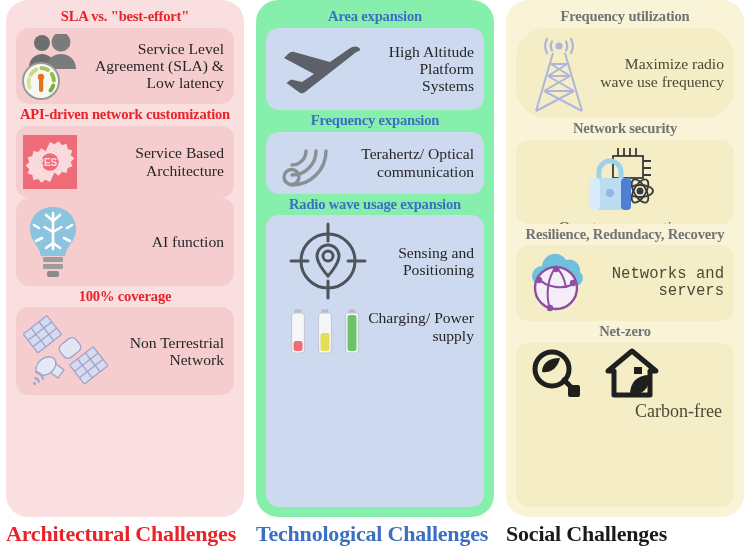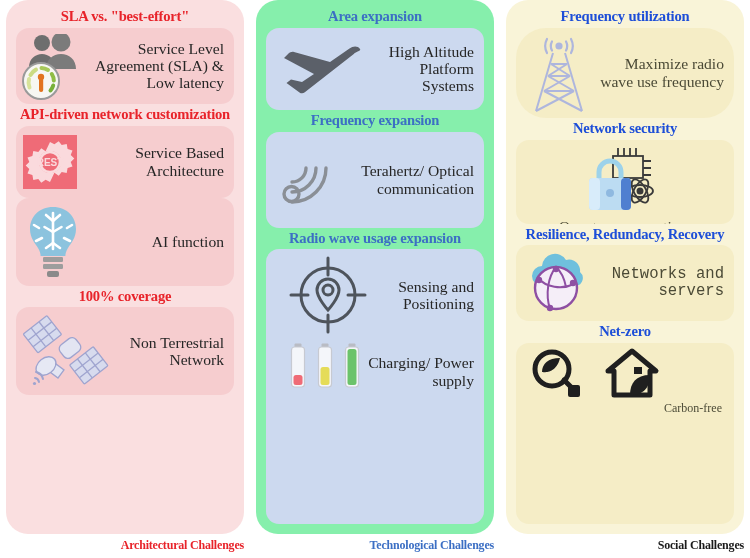--- a/index.html
+++ b/index.html
@@ -37,42 +37,42 @@
     padding: 6px 10px 10px 10px;
     display: flex;
     flex-direction: column;
     position: relative;
   }
   .col-arch .col-body { background: #fadfe0; }
   .col-tech .col-body { background: #86efac; }
   .col-soc  .col-body { background: #f9f4d8; }
 
   .col-footer {
-    text-align: right;
+    text-align: left;
     font-weight: bold;
-    font-size: 12px;
+    font-size: 22px;
     letter-spacing: -0.2px;
-    padding: 5px 0 6px 0;
+    padding: 5px 0 12px 0;
     line-height: 1.1;
   }
   .col-arch .col-footer { color: #e8232a; }
   .col-tech .col-footer { color: #3c6fc4; }
   .col-soc  .col-footer { color: #1a1a1a; }
 
   .group-title {
     text-align: center;
     font-weight: bold;
     font-size: 14.6px;
     line-height: 1.08;
     margin: 3px 0 3px 0;
     letter-spacing: -0.2px;
   }
   .col-arch .group-title { color: #e8232a; }
   .col-tech .group-title { color: #3c6fc4; }
-  .col-soc  .group-title { color: #1d4ed8; }
+  .col-soc  .group-title { color: #737373; }
 
   .card {
     border-radius: 13px;
     box-sizing: border-box;
     display: flex;
     flex-direction: row;
     align-items: center;
     position: relative;
     overflow: hidden;
     padding: 4px 6px;
@@ -107,25 +107,25 @@
 
   .cloudnet-wrap { position: relative; width: 62px; height: 56px; }
   .cn-cloud { position:absolute; left: 6px; top: 0px; }
   .cn-globe { position:absolute; left: 8px; top: 12px; }
 
   .batteries { display:flex; flex-direction:row; gap: 11px; align-items:flex-end; padding-left: 4px;}
 
   .netzero-icons { display:flex; flex-direction:row; gap: 22px; align-items:center; }
   .netzero-card { flex-direction: column; align-items: stretch; }
   .netzero-row { display:flex; flex-direction:row; align-items:center; justify-content:flex-start; padding-left:6px;}
-  .netzero-label { text-align:right; font-size:12px; color:#4b4a36; padding-right:6px; }
+  .netzero-label { text-align:right; font-size:18px; color:#4b4a36; padding-right:6px; }
 
   .sense-card { flex-direction: column; padding-left: 20px; }
   .sense-top { display:flex; flex-direction:row; align-items:center; width:100%; }
-  .sense-bot { display:flex; flex-direction:row; align-items:flex-end; width:100%; margin-top: 6px;}
+  .sense-bot { display:flex; flex-direction:row; align-items:flex-start; width:100%; margin-top: 6px;}
 </style>
 </head>
 <body>
 
 <div class="board">
 
   <div class="column col-arch">
     <div class="col-body">
 
       <div class="group-title">SLA vs. "best-effort"</div>
@@ -250,21 +250,21 @@
           <span>
             <svg width="92" height="58" viewBox="0 0 92 58" class="icon">
               <path d="M88 9c-2.5-3.5-7-3-10.5-.5L58 22 22 12c-2-.6-4 .2-5.5 1.6L12 18l30 16-12 8-11-2.5-4.5 3.4 13 9.5c1.6 1.2 3.8 1.1 5.3-.2l49-38.3C84 11.5 89.5 11 88 9z" fill="#5b6069"></path>
             </svg>
           </span>
         </div>
         <div class="card-text">High Altitude Platform Systems</div>
       </div>
 
       <div class="group-title">Frequency expansion</div>
-      <div class="card" style="height:96px;">
+      <div class="card" style="height:62px;">
         <div class="card-icons">
           <span>
             <svg width="64" height="64" viewBox="0 0 64 64" class="icon">
               <g fill="none" stroke="#8a8f96" stroke-width="3.4" stroke-linecap="round">
                 <path d="M20 54 a34 34 0 0 0 34 -34"></path>
                 <path d="M20 44 a24 24 0 0 0 24 -24"></path>
                 <path d="M20 34 a14 14 0 0 0 14 -14"></path>
                 <circle cx="19.5" cy="46" r="7.5"></circle>
               </g>
             </svg>

